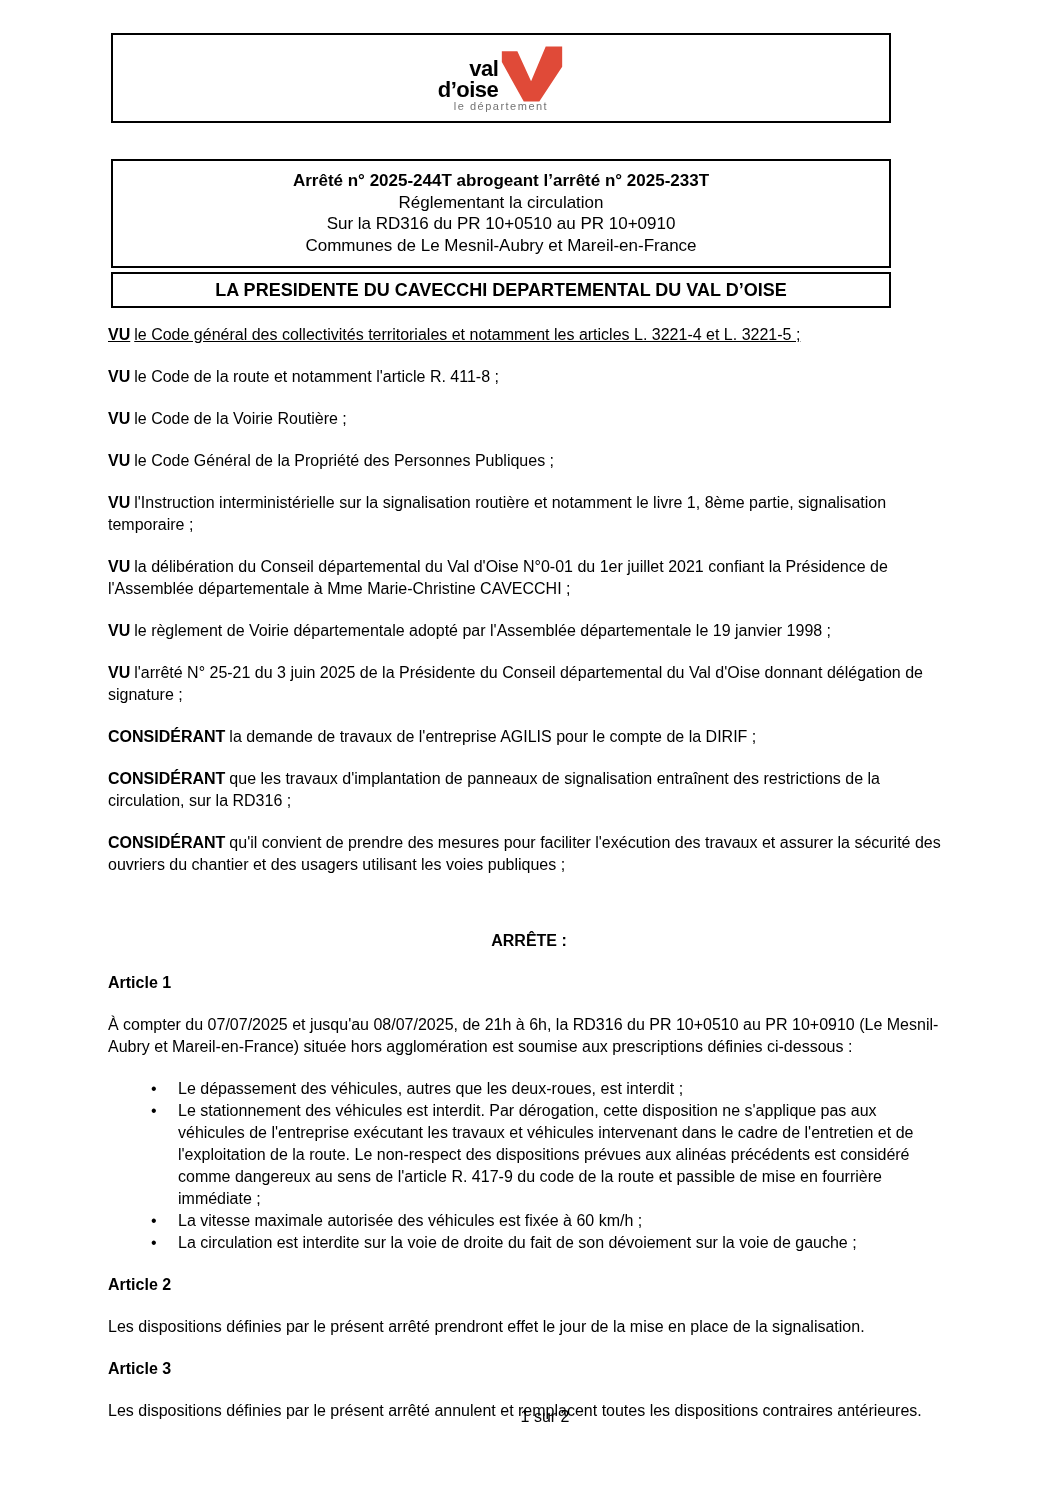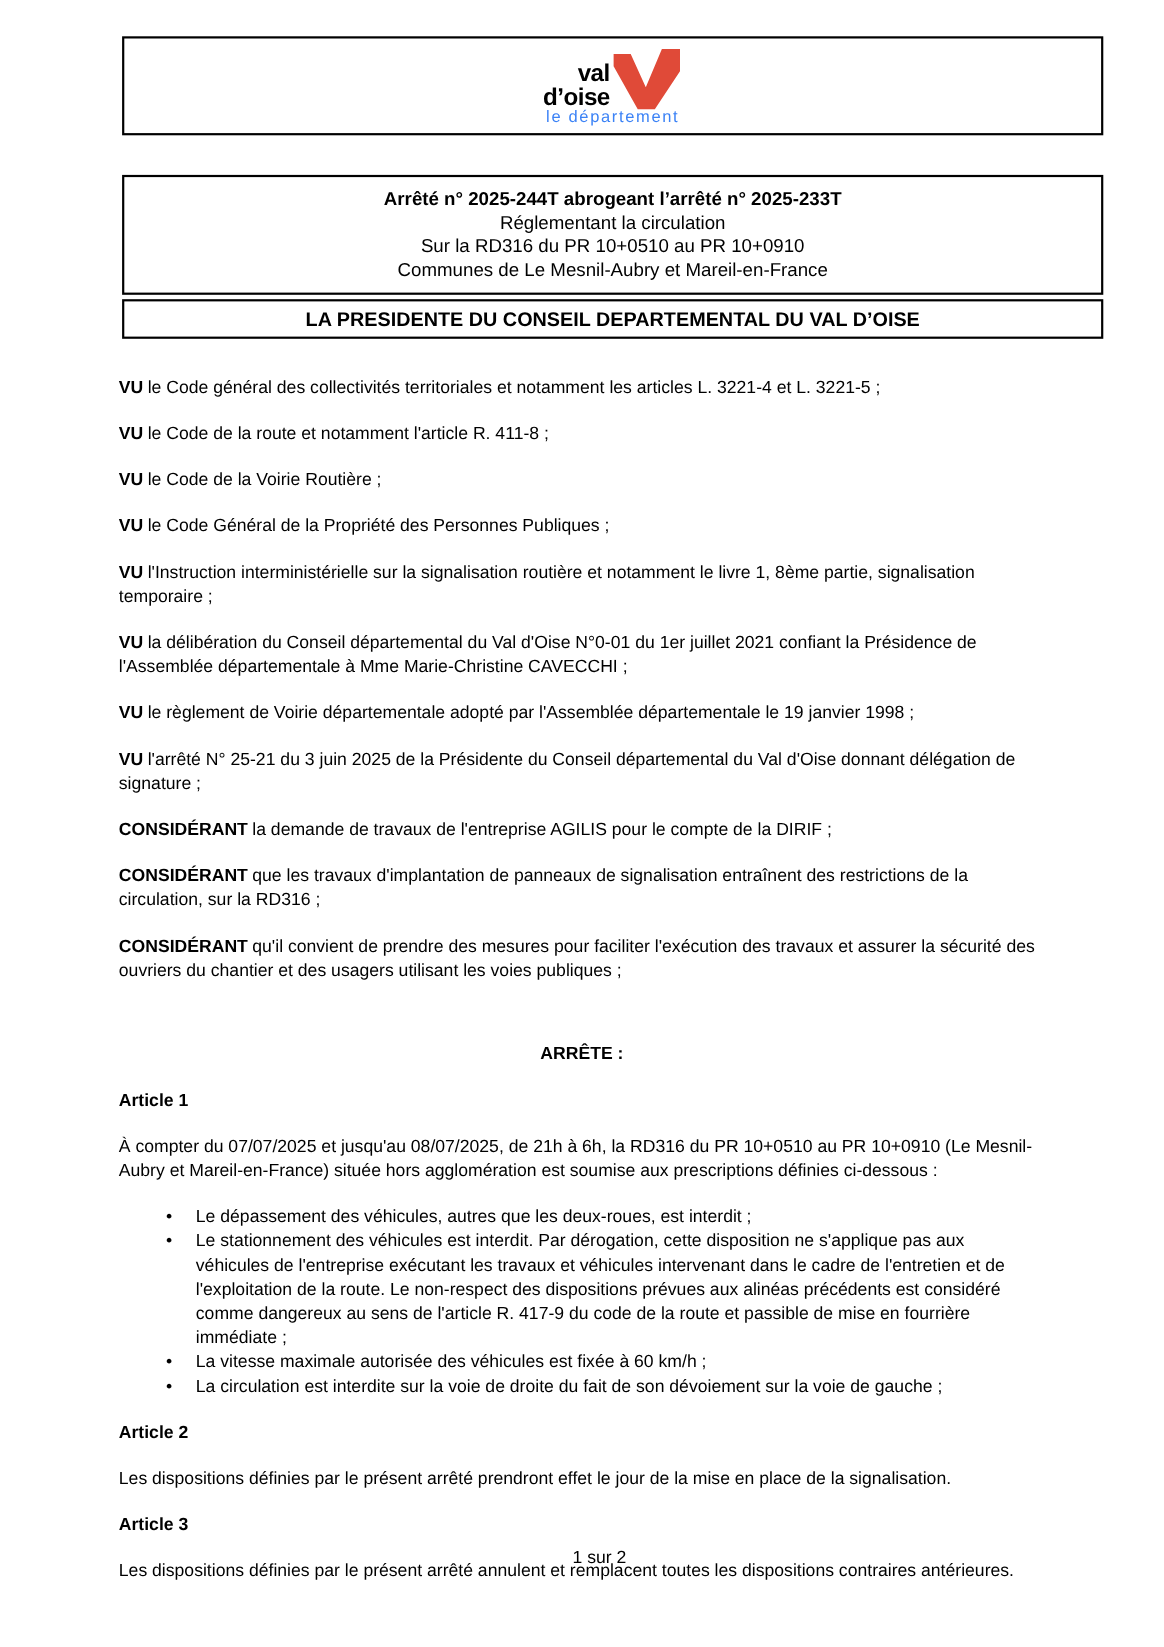--- a/index.html
+++ b/index.html
@@ -10,21 +10,21 @@
     height: 1497px;
     margin: 0 auto;
     background: #ffffff;
     font-family: "Liberation Sans", sans-serif;
     color: #000;
     overflow: hidden;
   }
   .box {
     border: 2px solid #000;
     margin-left: 111px;
-    width: 892px;
+    width: 780px;
   }
   
   .logo-box {
     margin-top: 33px;
     height: 90px;
     display: flex;
     align-items: center;
     justify-content: center;
   }
   .logo { display: flex; flex-direction: column; align-items: center; }
@@ -33,23 +33,23 @@
     font-size: 22px;
     font-weight: bold;
     line-height: 0.95;
     text-align: right;
     letter-spacing: -0.5px;
     margin-right: 2px;
     margin-bottom: 3px;
   }
   .logo-v { width: 64px; height: 60px; display: block; }
   .logo-tagline {
-    font-size: 15px;
+    font-size: 11px;
     letter-spacing: 1.5px;
-    color: #3b82f6;
+    color: #737373;
     margin-top: -4px;
   }
   
   .title-box {
     margin-top: 36px;
     padding: 9px 10px 10px;
     text-align: center;
     font-size: 17px;
     line-height: 21.5px;
   }
@@ -63,21 +63,21 @@
     font-weight: bold;
     font-size: 18px;
   }
   
   .content {
     padding: 0 108px;
     font-size: 16px;
     line-height: 22px;
   }
   .content p { margin: 20px 0; }
-  .content p.first { margin-top: 34px; }
+  .content p.first { margin-top: 16px; text-decoration: underline; }
   .lead { font-weight: bold; margin-right: 4px; }
   .decree-heading {
     text-align: center;
     font-weight: bold;
     margin: 54px 0 7px;
   }
   .article-heading { font-weight: bold; margin: 20px 0 0; }
   .article-text { margin: 0; }
   ul.bullets { margin: 16px; padding: 0; list-style: none; }
   ul.bullets li { position: relative; padding-left: 54px; }
@@ -118,21 +118,21 @@
   </div>
 
   <div class="box title-box">
     <div class="title-line-bold">Arrêté n° 2025-244T abrogeant l’arrêté n° 2025-233T</div>
     <div>Réglementant la circulation</div>
     <div>Sur la RD316 du PR 10+0510 au PR 10+0910</div>
     <div>Communes de Le Mesnil-Aubry et Mareil-en-France</div>
   </div>
 
   <div class="box authority-box">
-    <span>LA PRESIDENTE DU CONSEIL DEPARTEMENTAL DU VAL D’OISE</span>
+    <span>LA PRESIDENTE DU CAVECCHI DEPARTEMENTAL DU VAL D’OISE</span>
   </div>
 
   <div class="content">
 
     <p class="first"><span class="lead">VU</span><span>le Code général des collectivités territoriales et notamment les articles L. 3221-4 et L. 3221-5 ;</span></p>
     <p><span class="lead">VU</span><span>le Code de la route et notamment l'article R. 411-8 ;</span></p>
     <p><span class="lead">VU</span><span>le Code de la Voirie Routière ;</span></p>
     <p><span class="lead">VU</span><span>le Code Général de la Propriété des Personnes Publiques ;</span></p>
     <p><span class="lead">VU</span><span>l'Instruction interministérielle sur la signalisation routière et notamment le livre 1, 8ème partie, signalisation temporaire ;</span></p>
     <p><span class="lead">VU</span><span>la délibération du Conseil départemental du Val d'Oise N°0-01 du 1er juillet 2021 confiant la Présidence de l'Assemblée départementale à Mme Marie-Christine CAVECCHI ;</span></p>

